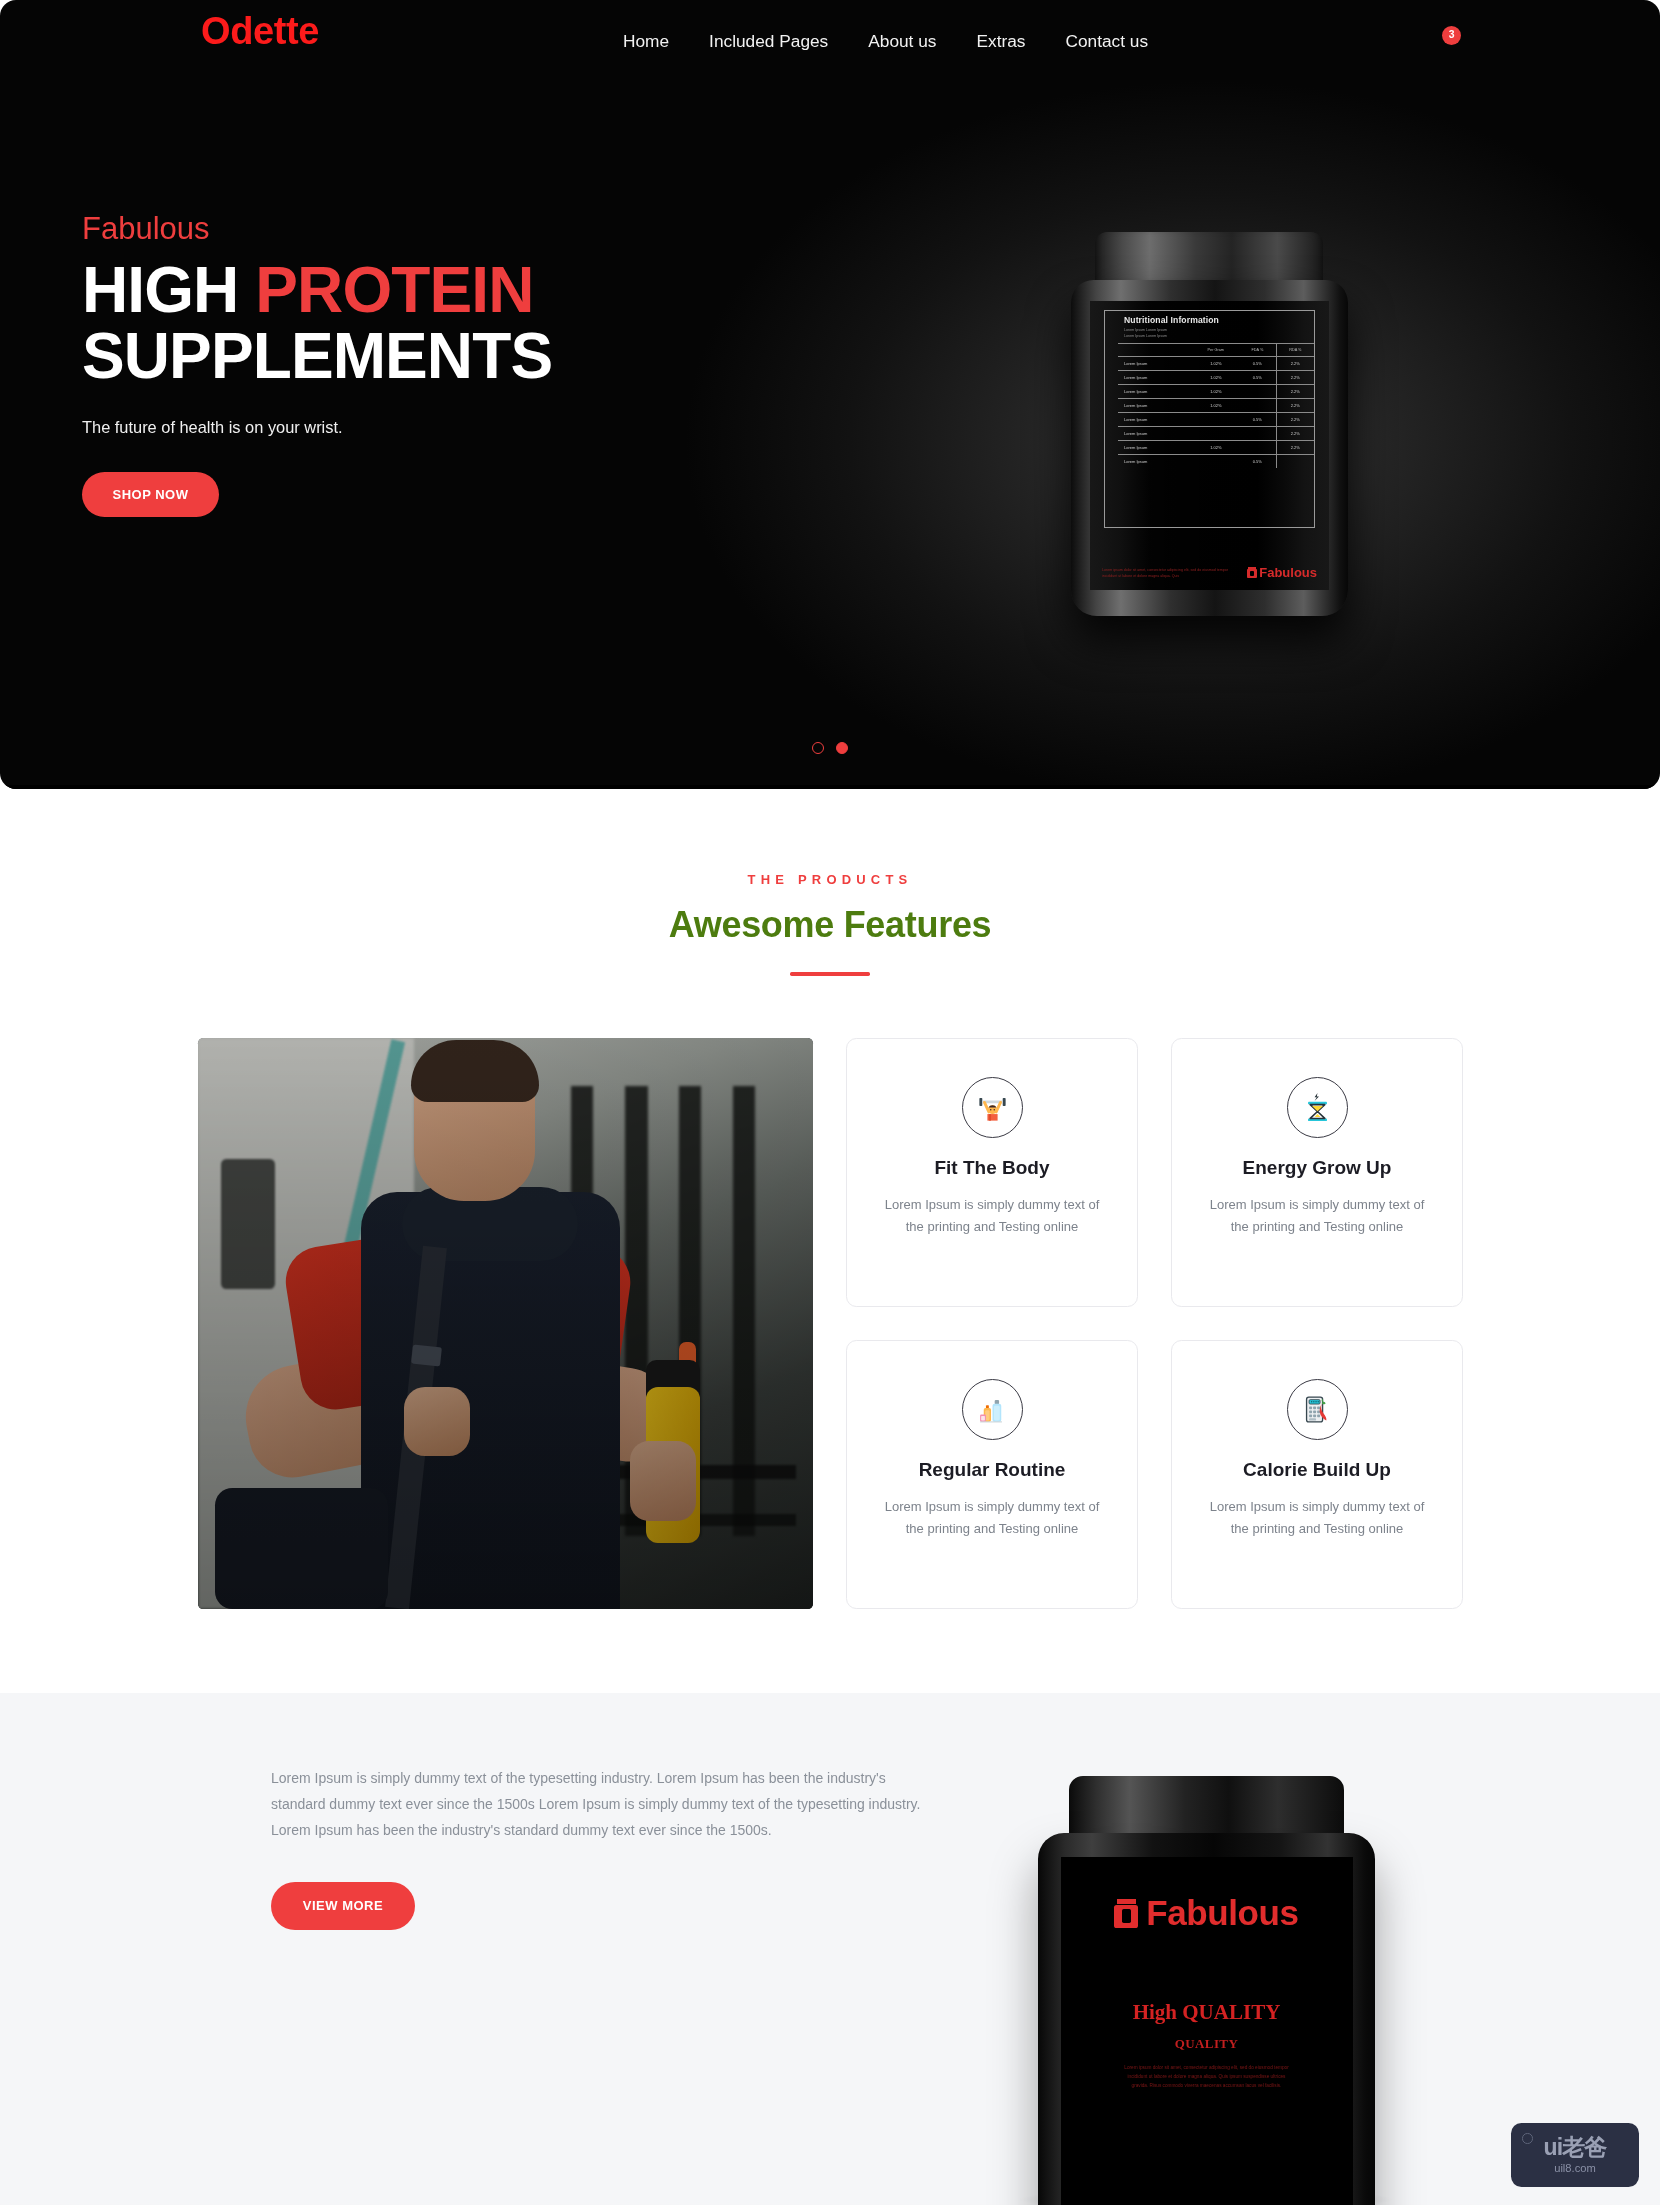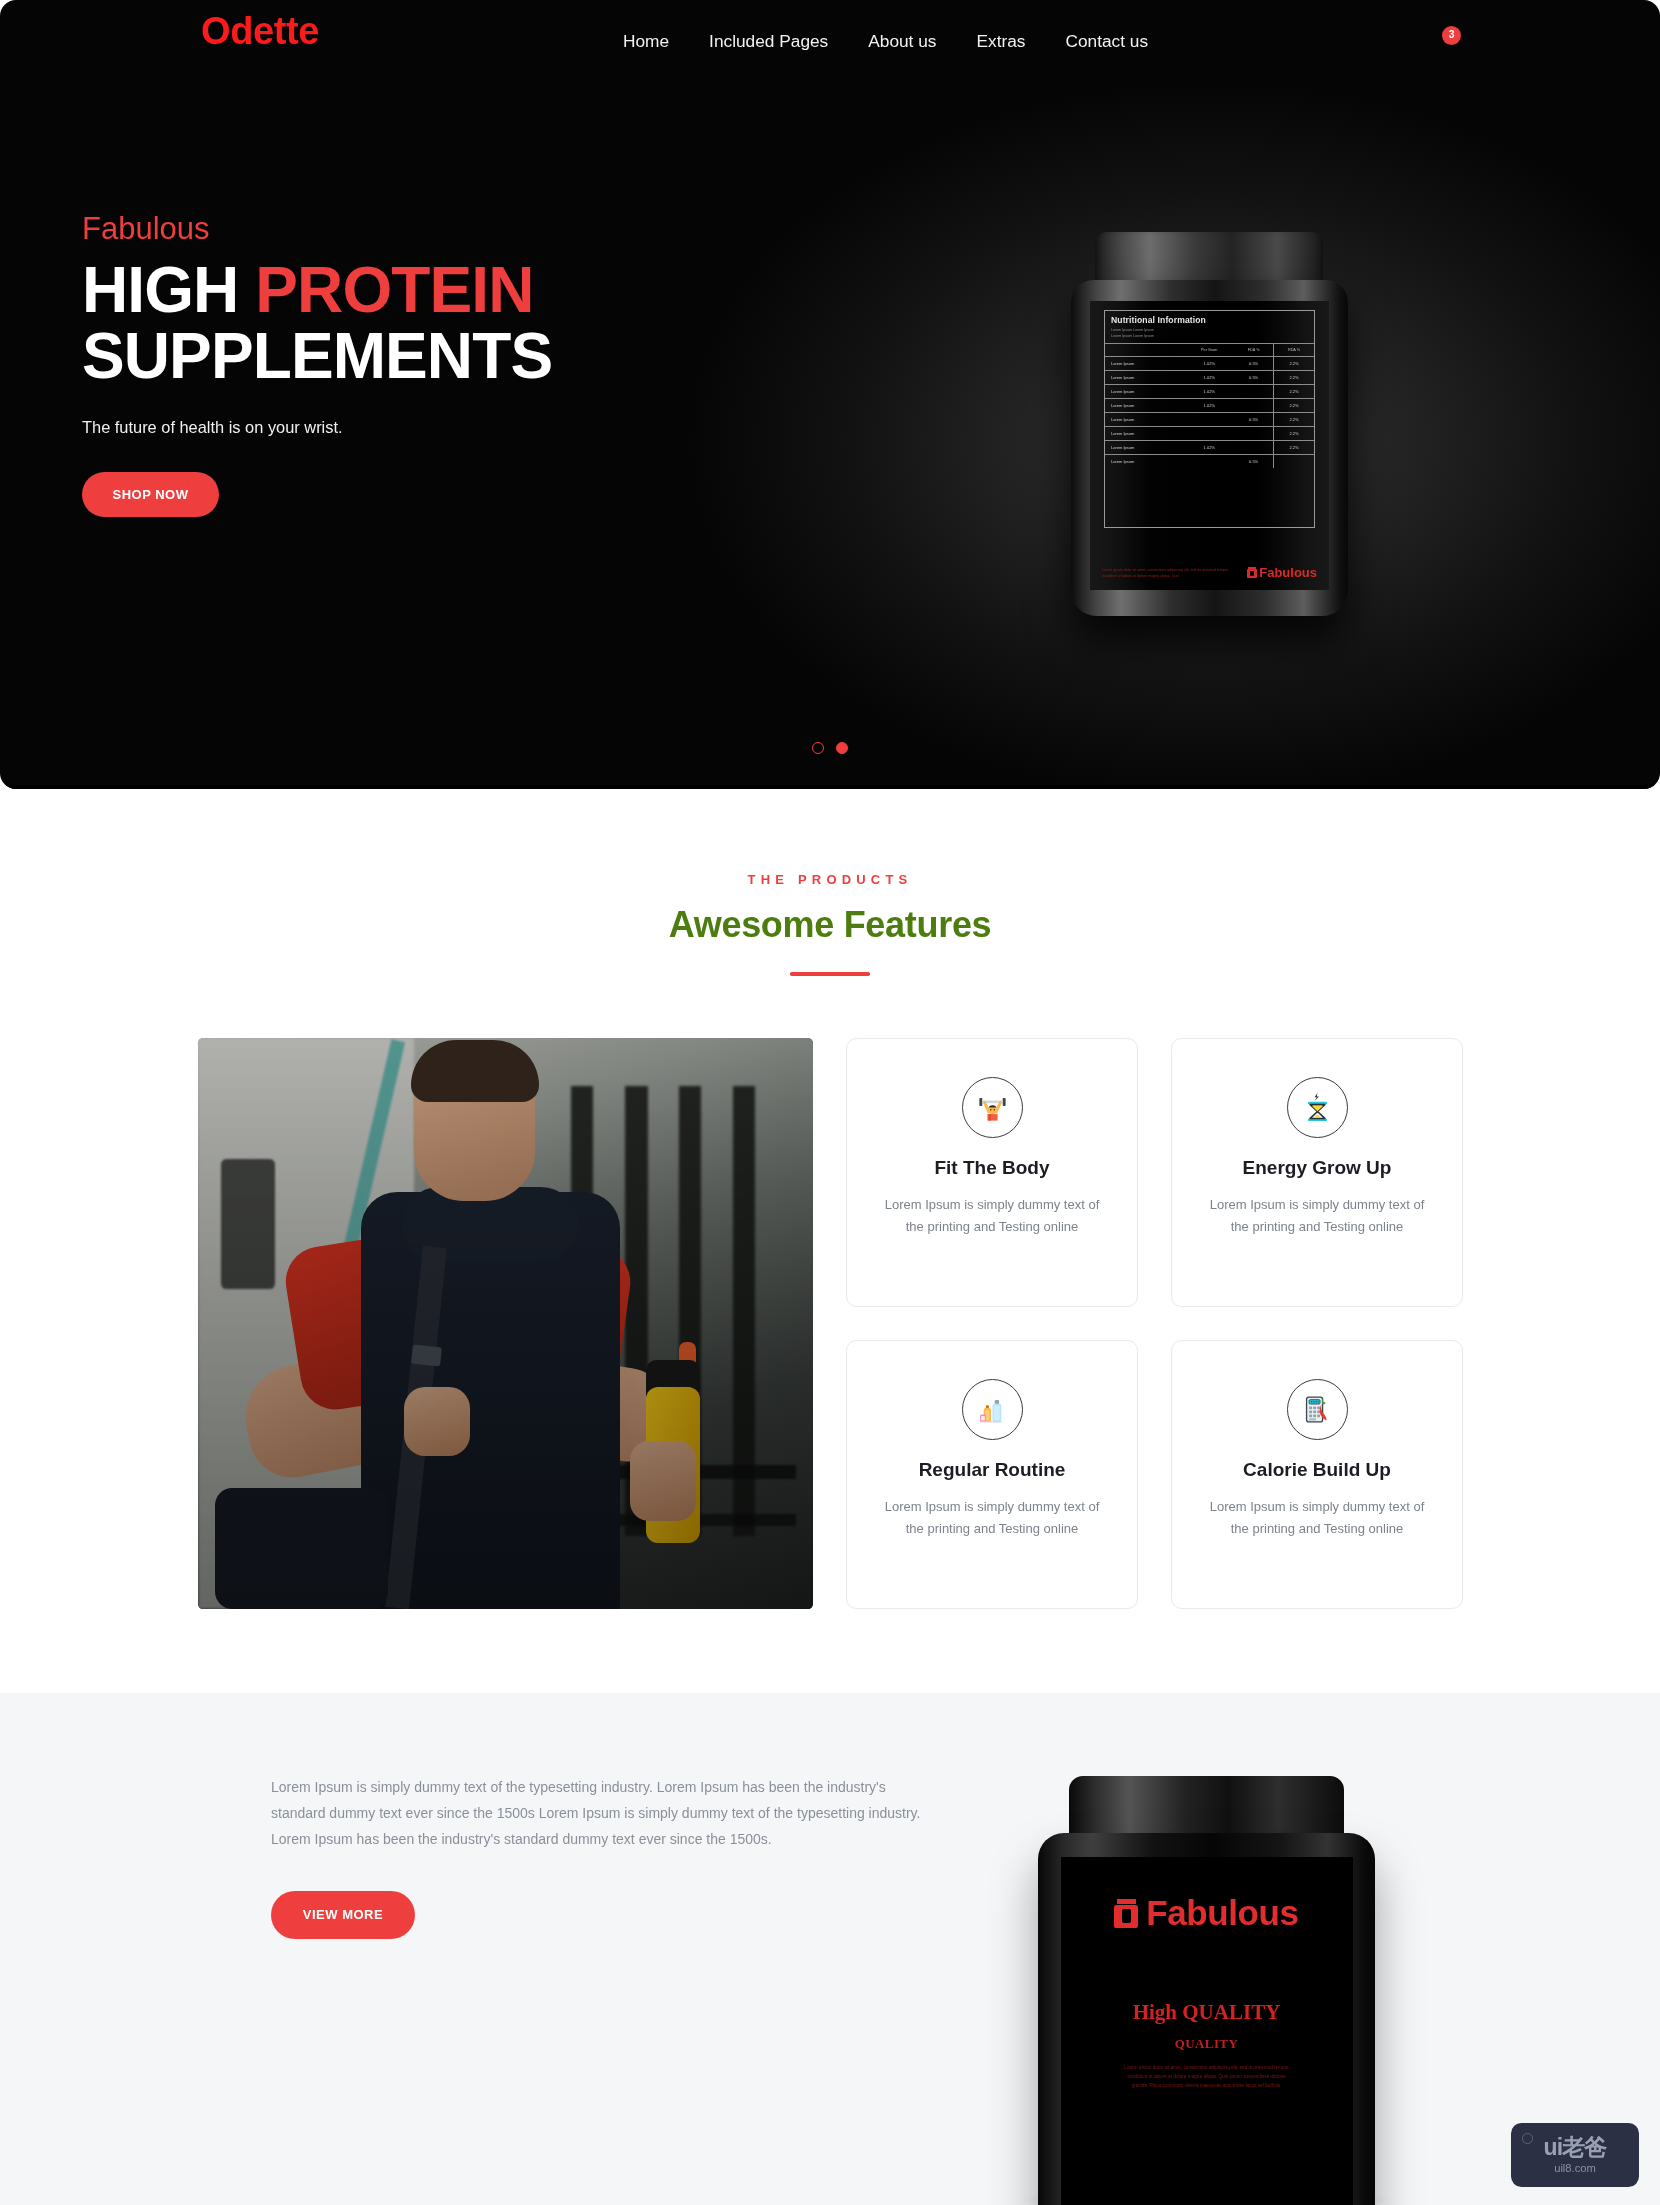--- a/index.html
+++ b/index.html
@@ -112,20 +112,21 @@
     overflow: hidden;
   }
   .jar-label {
     position: absolute; left: 19px; top: 21px; right: 19px; bottom: 26px;
     background: #0a0a0a;
     background: linear-gradient(90deg,rgba(20,20,20,.9),rgba(0,0,0,.97) 25%,rgba(0,0,0,1) 70%,rgba(22,22,22,.9));
   }
   .nut-box {
     position: absolute; left: 14px; top: 8.6px; right: 14px; height: 218px;
     border: 0.9px solid #9a9a9a;
+    padding-left: 13px;
   }
   .nut-title { color:#e9e9e9; font-size:8.6px; font-weight:600; padding:4.3px 0 1.7px 6px; letter-spacing:0.1px;}
   .nut-sub { color:#8e8e8e; font-size:3.6px; line-height:1.7; padding-left:6px; }
   .nut-table { width:100%; border-collapse: collapse; margin-top:4.3px; }
   .nut-table th, .nut-table td {
     border-top: 0.9px solid #8b8b8b; color:#cfcfcf; font-size:4px;
     padding: 4px 1.7px; font-weight:400; text-align:center;
   }
   .nut-table th { color:#bdbdbd; font-size:3.8px; }
   .nut-table td.lbl, .nut-table th.lbl { text-align:left; padding-left:6px; width:38%; }
@@ -167,21 +168,21 @@
     width: 61px; height: 61px; border-radius:50%; border: 1.3px solid #3a3a44;
     display:flex; align-items:center; justify-content:center; background:#fff;
   }
   .card-title { margin-top: 19px; font-size: 19px; font-weight: 800; color:#1c1c24; }
   .card-text { margin-top: 14.7px; width: 227px; text-align:center; font-size:13px; line-height:1.75; color:#7d838c; }
 
   
   .promo { position:relative; width:1660px; height: 513px; background:#f5f6f8; overflow:hidden; }
   .promo-inner { position:absolute; left: 271px; top: 56px; width: 657px; }
   .promo-title { font-size: 36px; font-weight: 800; color:#1c1c24; letter-spacing:-0.4px; }
-  .promo-text { margin-top: 26px; font-size: 14px; line-height: 1.85; color:#8a9099; width: 657px; }
+  .promo-text { margin-top: 17px; font-size: 14px; line-height: 1.85; color:#8a9099; width: 657px; }
   .promo-btn-wrap { margin-top: 38px; }
 
   .jar-promo { position:absolute; left: 1038px; top: 1776px; width: 337px; height: 467px; z-index: 5; }
   .p-lid {
     position:absolute; left: 31px; top: 0; width: 275px; height: 69px; border-radius: 14px 14px 5.2px 5.2px;
     background: linear-gradient(90deg,#0a0a0a 0%,#2f2f2f 10%,#555 22%,#232323 42%,#101010 58%,#2e2e2e 76%,#0c0c0c 100%);
   }
   .p-lid::after{ content:""; position:absolute; left:-1.7px; right:-1.7px; bottom:-8.6px; height:17.3px; border-radius:50%/100%;
     background: linear-gradient(90deg,#080808,#3d3d3d 28%,#1a1a1a 60%,#070707); }
   .p-body {

